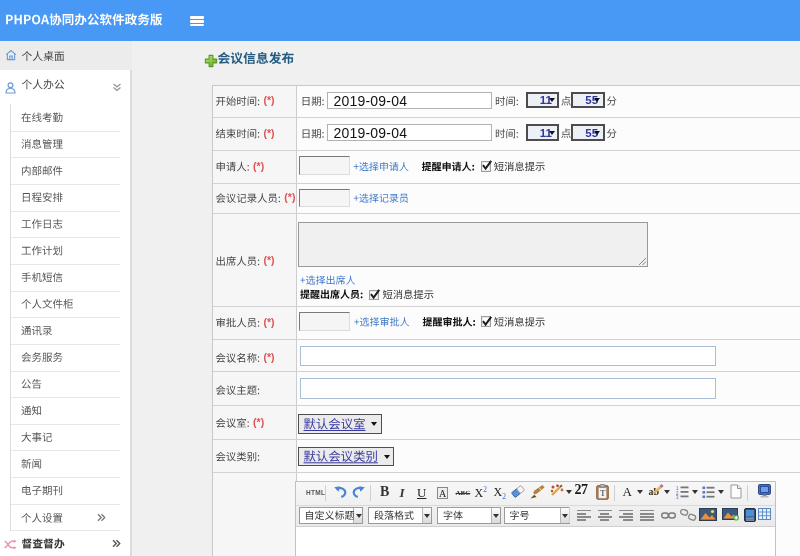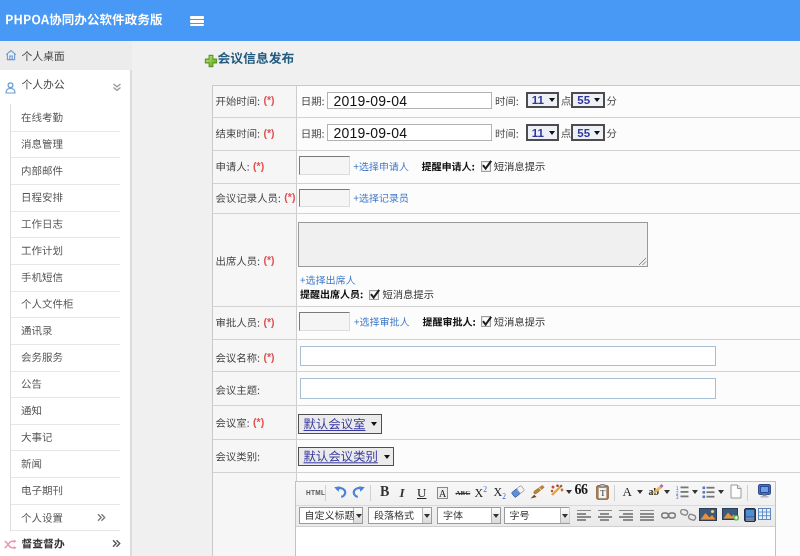--- a/index.html
+++ b/index.html
@@ -12,21 +12,21 @@
 #burger:after{content:"";left:0;top:7.8px}
 #side{left:0;top:41px;width:132px;height:515px;background:#fff;border-right:2px solid #dcdcdc}
 #srow1{left:0;top:41px;width:132px;height:29px;background:#ececec}
 .sline{left:9.5px;width:110px;height:1px;background:#e7e7e7}
 #vline{left:9.5px;top:104px;width:1px;height:427px;background:#ddd}
 #tbl{left:212px;top:85px;width:592px;height:475px;border:1px solid #c9c9c9;background:#fcfcfc}
 #lcol{left:213px;top:86px;width:84px;height:470px;background:#f6f6f6;border-right:1px solid #cdcdcd}
 .rline{left:213px;width:591px;height:1px;background:#d2d2d2}
 .din{border:1px solid #b2b2b2;background:#fff;font-size:14px;color:#111;line-height:16px;padding-left:5.5px;letter-spacing:0.2px}
 .tsel{width:33.5px;height:16.5px;border:2px solid #4c4c4c;background:#eef0f8;z-index:3}
-.tsel b{position:absolute;left:4px;top:0.2px;font-size:11.5px;color:#2f379b;font-weight:bold}
+.tsel b{position:absolute;left:12px;top:0.2px;font-size:11.5px;color:#2f379b;font-weight:bold}
 .tri{width:0;height:0;border-left:3px solid transparent;border-right:3px solid transparent;border-top:4px solid #111;z-index:4}
 .gin{width:51px;height:18.7px;border-top:1.5px solid #7a7a7a;border-left:1.5px solid #7a7a7a;border-bottom:1px solid #dcdcdc;border-right:1px solid #dcdcdc;background:#f5f5f5}
 .cb{width:10.5px;height:10.5px;background:#fff;border:1px solid #a0a0a0;box-shadow:inset 0 0 0 1px #e8e8e8;z-index:3}
 .win{border:1px solid #a7bed4;background:#fff}
 .ssel{border:1.5px solid #4f4f4f;background:#ebebeb;z-index:2}
 .ic{z-index:10}
 .sep1{width:1px;height:16px;background:#cfcfcf;top:485px;z-index:6}
 .tbtn{font-weight:bold;color:#333;z-index:6}
 .combo{height:17px;border:1px solid #9a9a9a;background:#fff;top:507px;z-index:6}
 .cabox{position:absolute;right:0;top:0;width:9px;height:15px;border-left:1px solid #b5b5b5;background:linear-gradient(#fdfdfd,#d9d9d9)}
@@ -185,21 +185,21 @@
   </svg>
 <svg class="a ic" style="left:550px;top:484px" width="14" height="13" viewBox="0 0 14 13">
     <path d="M2 11 L10 3" stroke="#e8a33c" stroke-width="2.4"></path>
     <path d="M10 3 L12 1.2" stroke="#8a5a2e" stroke-width="2"></path>
     <circle cx="3" cy="3" r="1.5" fill="#cc4a2e"></circle>
     <circle cx="7.5" cy="1.8" r="1.3" fill="#a33a2a"></circle>
     <circle cx="12" cy="6" r="1.4" fill="#cc6a3a"></circle>
     <circle cx="2" cy="7" r="1.2" fill="#b5552e"></circle>
   </svg>
 <div class="a tri" style="left:565.5px;top:489.5px;border-top-color:#333"></div>
-<span class="a" style="left:574.5px;top:481.5px;font-size:14px;font-weight:bold;color:#1a1a1a;font-family:'Liberation Serif',serif;letter-spacing:-0.5px;z-index:6">66</span>
+<span class="a" style="left:574.5px;top:481.5px;font-size:14px;font-weight:bold;color:#1a1a1a;font-family:'Liberation Serif',serif;letter-spacing:-0.5px;z-index:6">27</span>
 <svg class="a ic" style="left:595.5px;top:483.5px" width="13" height="16" viewBox="0 0 13 16">
     <rect x="0.8" y="1.8" width="11.4" height="13.4" rx="1" fill="#c98a4b" stroke="#7a4a1e"></rect>
     <rect x="2.6" y="3.8" width="7.8" height="10.4" fill="#f5f5f5" stroke="#999" stroke-width="0.5"></rect>
     <rect x="4" y="0.5" width="5" height="2.6" rx="0.8" fill="#b5b9c2" stroke="#6e6e6e" stroke-width="0.7"></rect>
     <text x="4.2" y="12" font-size="8.5" fill="#222" font-family="Liberation Serif">T</text>
   </svg>
 <span class="a" style="left:622.5px;top:484px;font-size:13px;color:#1a1a1a;font-family:'Liberation Serif',serif;z-index:6">A</span>
 <div class="a tri" style="left:636.5px;top:489.5px;border-top-color:#333"></div>
 <span class="a" style="left:648.5px;top:486px;font-size:10px;font-weight:bold;color:#2a2a2a;font-family:'Liberation Serif',serif;z-index:6">ab</span>
 <svg class="a ic" style="left:651px;top:483px" width="13" height="11" viewBox="0 0 13 11">

